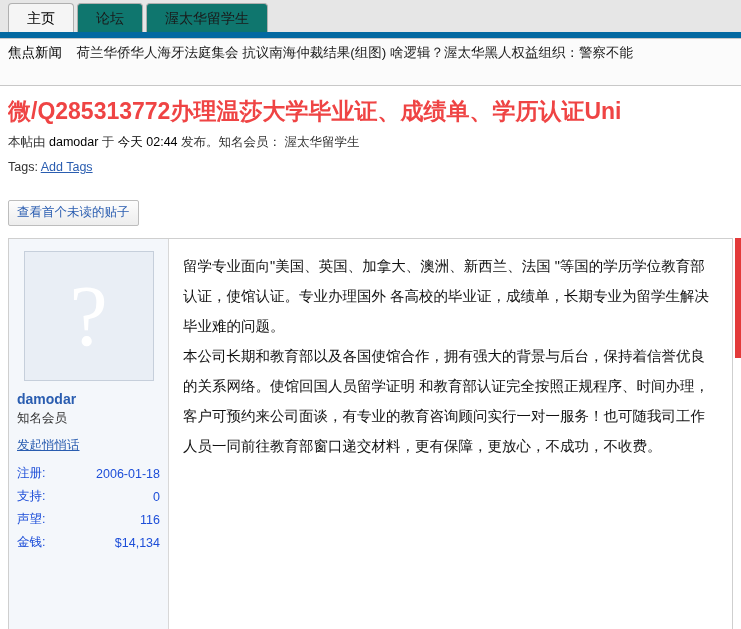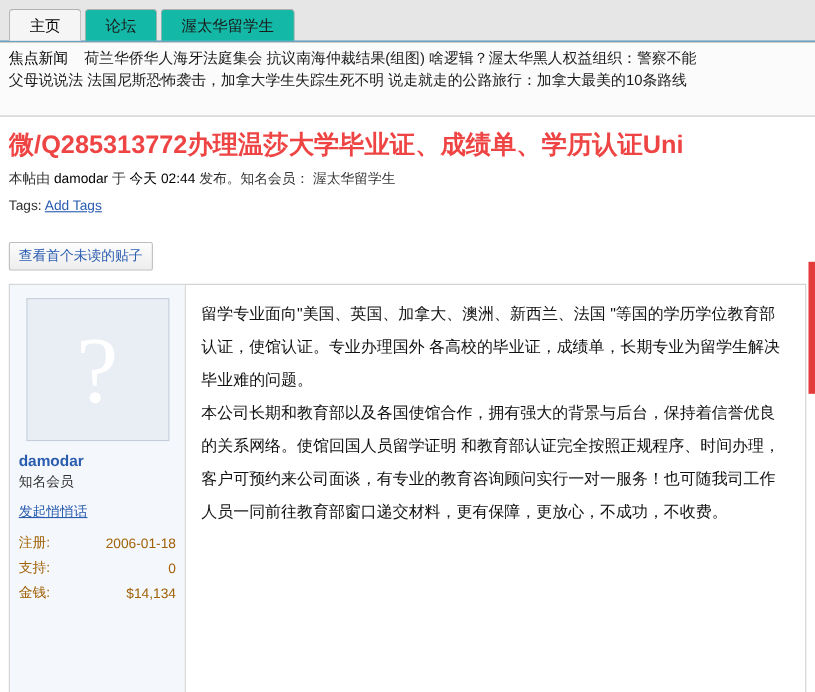--- a/index.html
+++ b/index.html
@@ -13,34 +13,34 @@
     font-family: "Liberation Sans", sans-serif;
     font-size: 13px;
     color: #000000;
     overflow: hidden;
   }
 
   
   .tabbar {
     height: 38px;
     background: #e6e6e6;
-    border-bottom: 1px solid #0369a1;
+    border-bottom: 6px solid #0369a1;
     display: flex;
     align-items: flex-end;
     padding-left: 8px;
     box-sizing: border-box;
   }
   .tab {
     height: 28px;
     line-height: 28px;
     padding: 0 18px;
     margin-right: 3px;
     font-size: 14px;
     color: #1a1a1a;
-    background: #14b8a6;
+    background: #0f766e;
     border: 1px solid #b0b0b0;
     border-bottom: none;
     border-radius: 4px 4px 0 0;
     cursor: default;
     white-space: nowrap;
   }
   .tab.active {
     background: #f5f5f5;
     color: #000;
   }
@@ -159,21 +159,21 @@
     color: #2a5db0;
     text-decoration: underline;
     cursor: pointer;
     display: inline-block;
   }
   .stats {
     margin-top: 8px;
     width: 100%;
     border-collapse: collapse;
     font-size: 12.5px;
-    color: #a16207;
+    color: #1d4ed8;
   }
   .stats td {
     padding: 3px 0;
   }
   .stats td.k { text-align: left; }
   .stats td.v { text-align: right; }
 
   .post-body {
     flex: 1 1 auto;
     padding: 12px 14px 10px 14px;
@@ -208,23 +208,20 @@
     <div class="tab">论坛</div>
     <div class="tab">渥太华留学生</div>
   </div>
 
   <div class="newsbar">
     <div>
       <span class="lead">焦点新闻</span>
       <span class="sep"></span>
       <span>荷兰华侨华人海牙法庭集会 抗议南海仲裁结果(组图) 啥逻辑？渥太华黑人权益组织：警察不能</span>
     </div>
-    <div>
-      <span>父母说说法 法国尼斯恐怖袭击，加拿大学生失踪生死不明 说走就走的公路旅行：加拿大最美的10条路线</span>
-    </div>
   </div>
 
   <div class="thread">
     <div class="thread-title">微/Q285313772办理温莎大学毕业证、成绩单、学历认证Uni</div>
 
     <div class="thread-meta">
       <span>本帖由</span>
       <span class="strong">damodar</span>
       <span>于</span>
       <span class="strong">今天 02:44</span>
@@ -254,20 +251,24 @@
         <tbody>
             <tr>
           <td class="k">注册:</td>
           <td class="v">2006-01-18</td>
         </tr>
         <tr>
           <td class="k">支持:</td>
           <td class="v">0</td>
         </tr>
         <tr>
+          <td class="k">声望:</td>
+          <td class="v">116</td>
+        </tr>
+        <tr>
           <td class="k">金钱:</td>
           <td class="v">$14,134</td>
         </tr>
       </tbody>
         </table>
     </div>
 
     <div class="post-body">
       <p>留学专业面向"美国、英国、加拿大、澳洲、新西兰、法国 "等国的学历学位教育部认证，使馆认证。专业办理国外 各高校的毕业证，成绩单，长期专业为留学生解决毕业难的问题。</p>
       <p>本公司长期和教育部以及各国使馆合作，拥有强大的背景与后台，保持着信誉优良的关系网络。使馆回国人员留学证明 和教育部认证完全按照正规程序、时间办理，客户可预约来公司面谈，有专业的教育咨询顾问实行一对一服务！也可随我司工作人员一同前往教育部窗口递交材料，更有保障，更放心，不成功，不收费。</p>

